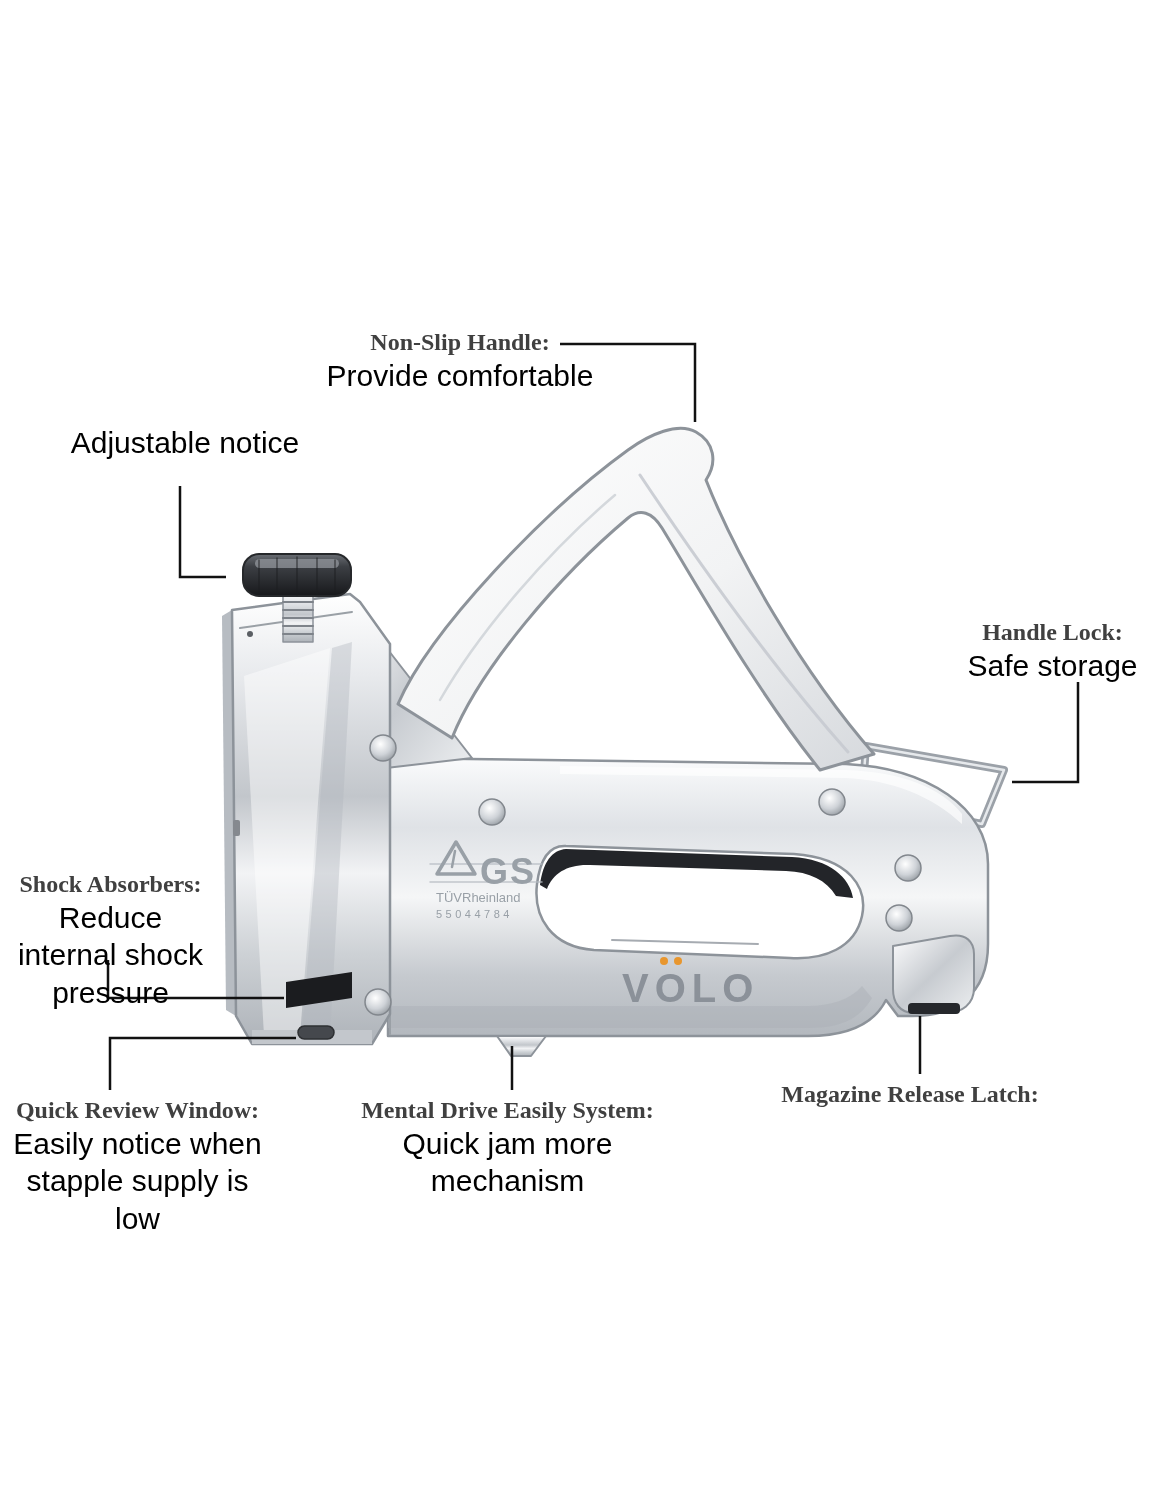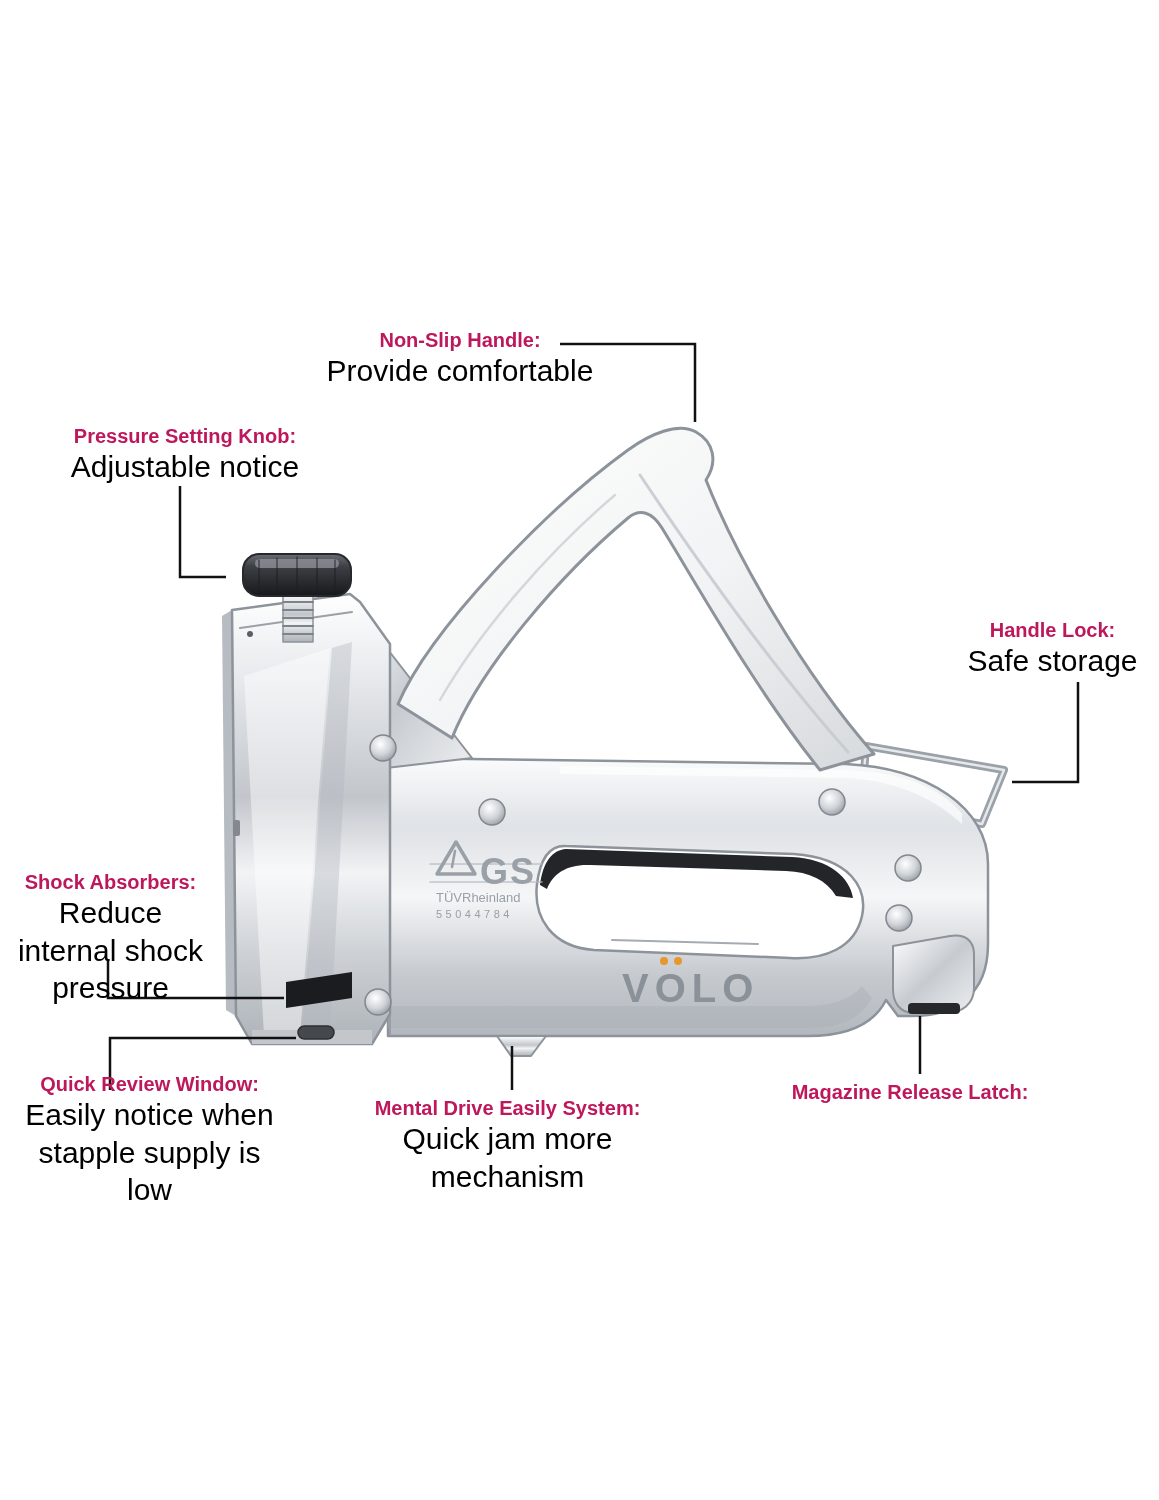--- a/index.html
+++ b/index.html
@@ -3,29 +3,29 @@
 <meta charset="utf-8">
 <style>
   html, body { margin:0; padding:0; background:#ffffff; }
   .canvas {
     position:relative; width:1159px; height:1500px;
     background:#ffffff; overflow:hidden;
     font-family:"Liberation Sans", sans-serif; color:#000;
   }
   .art { position:absolute; left:0; top:0; }
   .callout { position:absolute; text-align:center; }
-  .callout .title { display:block; font-weight:bold; font-size:20px; line-height:1.2; color:#be185d; }
+  .callout .title { display:block; font-weight:bold; font-size:24px; line-height:1.2; color:#404040;font-family:Liberation Serif, serif; }
   .callout .desc  { display:block; font-weight:normal; font-size:30px; line-height:1.25; color:#000; }
 
   
   .co-nonslip   { left:320px; top:328px;  width:280px; }
   .co-pressure  { left:30px;  top:424px;  width:310px; }
   .co-handlelock{ left:950px; top:618px;  width:205px; }
   .co-shock     { left:8px;   top:870px;  width:205px; }
-  .co-quick     { left:0px;   top:1072px; width:275px;padding-left:12px; }
+  .co-quick     { left:0px;   top:1096px; width:275px; }
   .co-mental    { left:330px; top:1096px; width:355px; }
   .co-magazine  { left:760px; top:1080px; width:300px; }
 
   svg text { font-family:"Liberation Sans", sans-serif; }
   .brand-text { font-size:40px; font-weight:600; letter-spacing:6px; fill:#8b9199; }
   .gs-big     { font-size:36px; font-weight:bold; letter-spacing:2px; fill:#99a0a7; }
   .gs-org     { font-size:13px; fill:#99a0a7; }
   .gs-serial  { font-size:11px; letter-spacing:3.5px; fill:#99a0a7; }
 </style>
 </head>
@@ -174,21 +174,20 @@
       <path d="M920,1074 V1016"></path>
     </g>
   </svg>
 
   <div class="callout co-nonslip">
     <span class="title">Non-Slip Handle:</span>
     <span class="desc">Provide comfortable</span>
   </div>
 
   <div class="callout co-pressure">
-    <span class="title">Pressure Setting Knob:</span>
     <span class="desc">Adjustable notice</span>
   </div>
 
   <div class="callout co-handlelock">
     <span class="title">Handle Lock:</span>
     <span class="desc">Safe storage</span>
   </div>
 
   <div class="callout co-shock">
     <span class="title">Shock Absorbers:</span>

